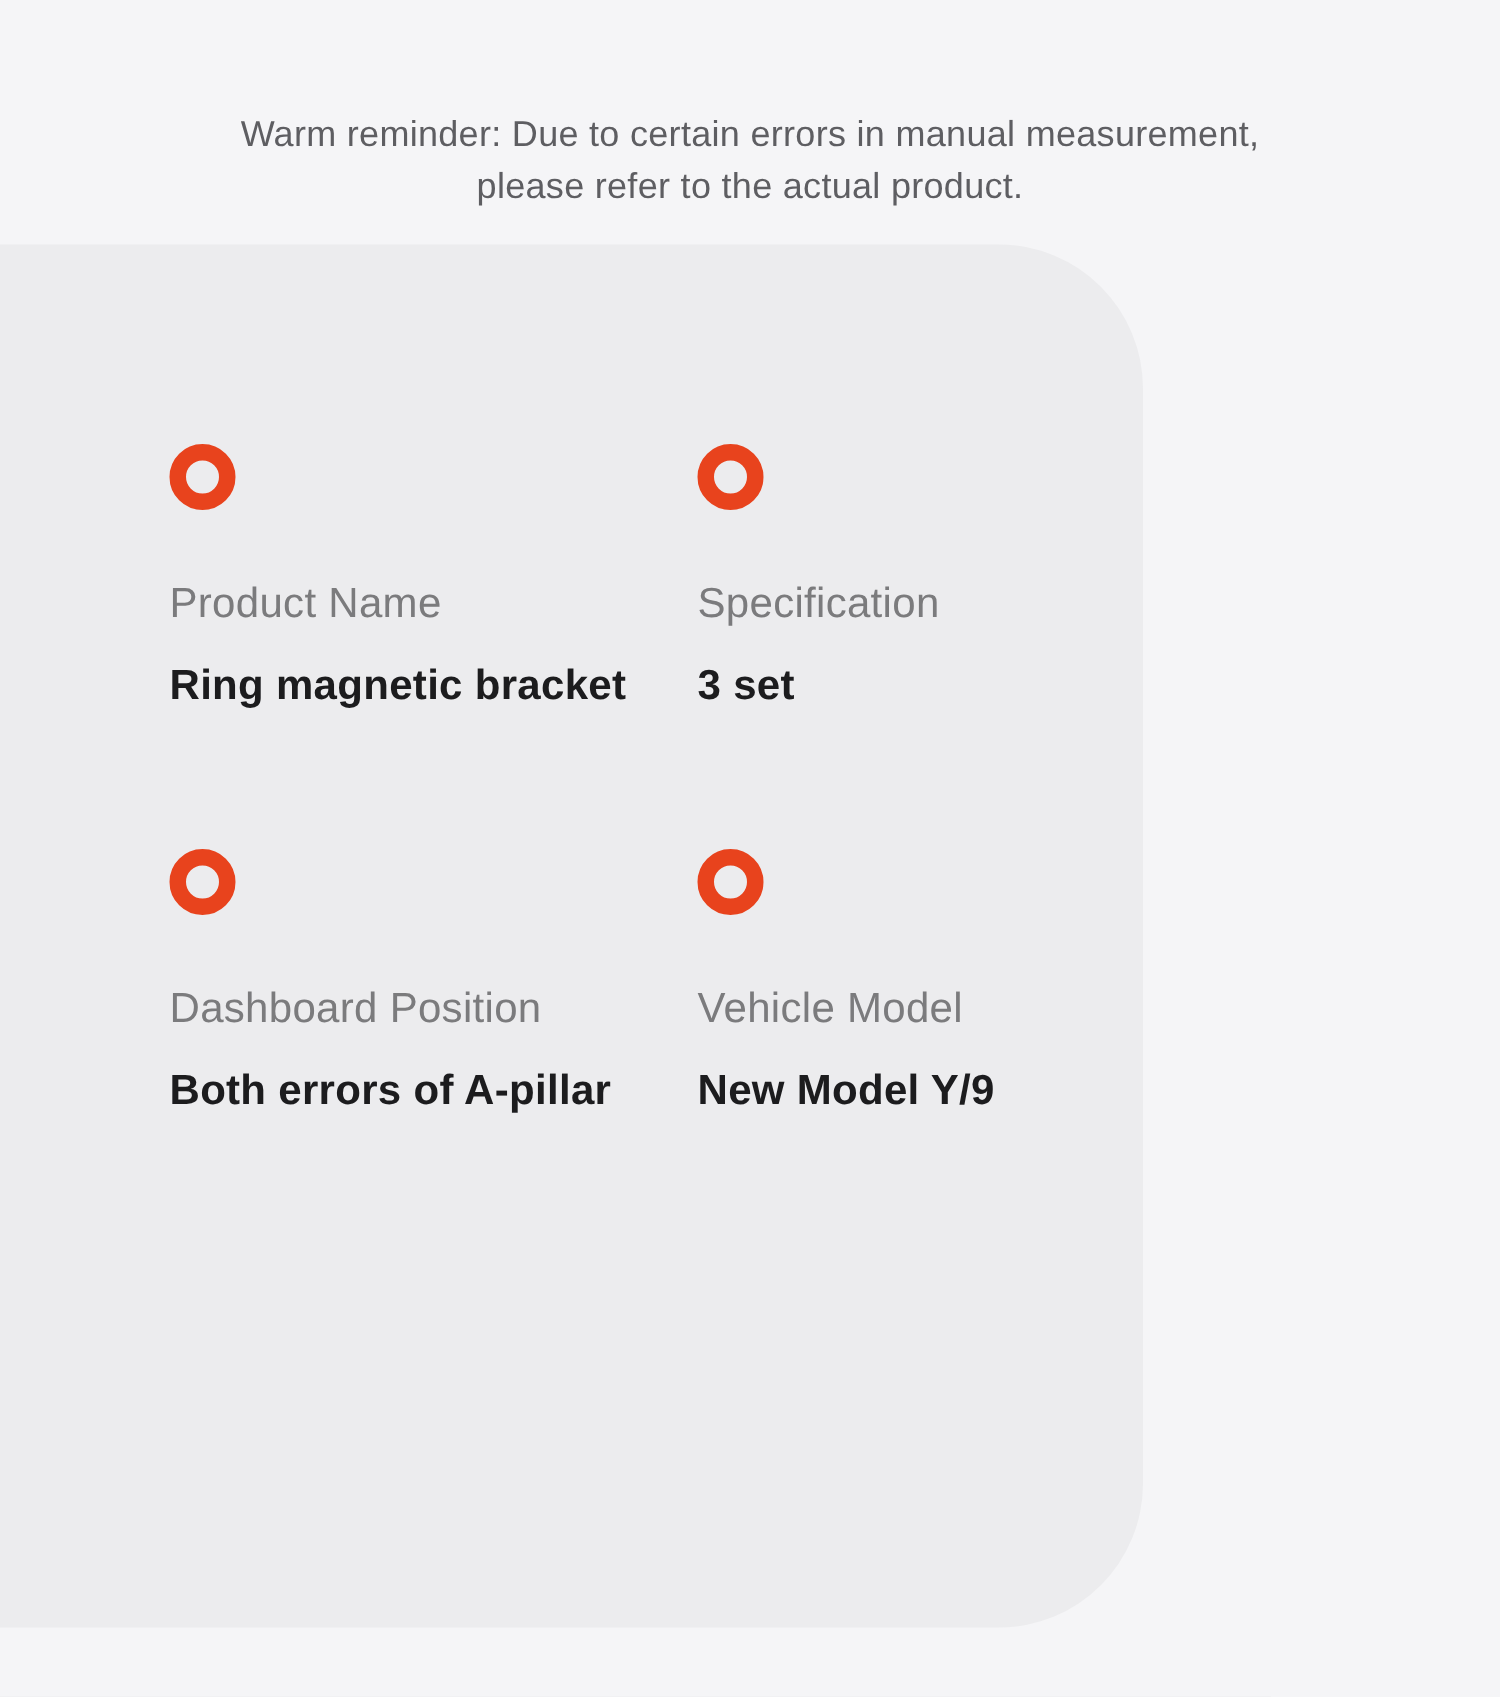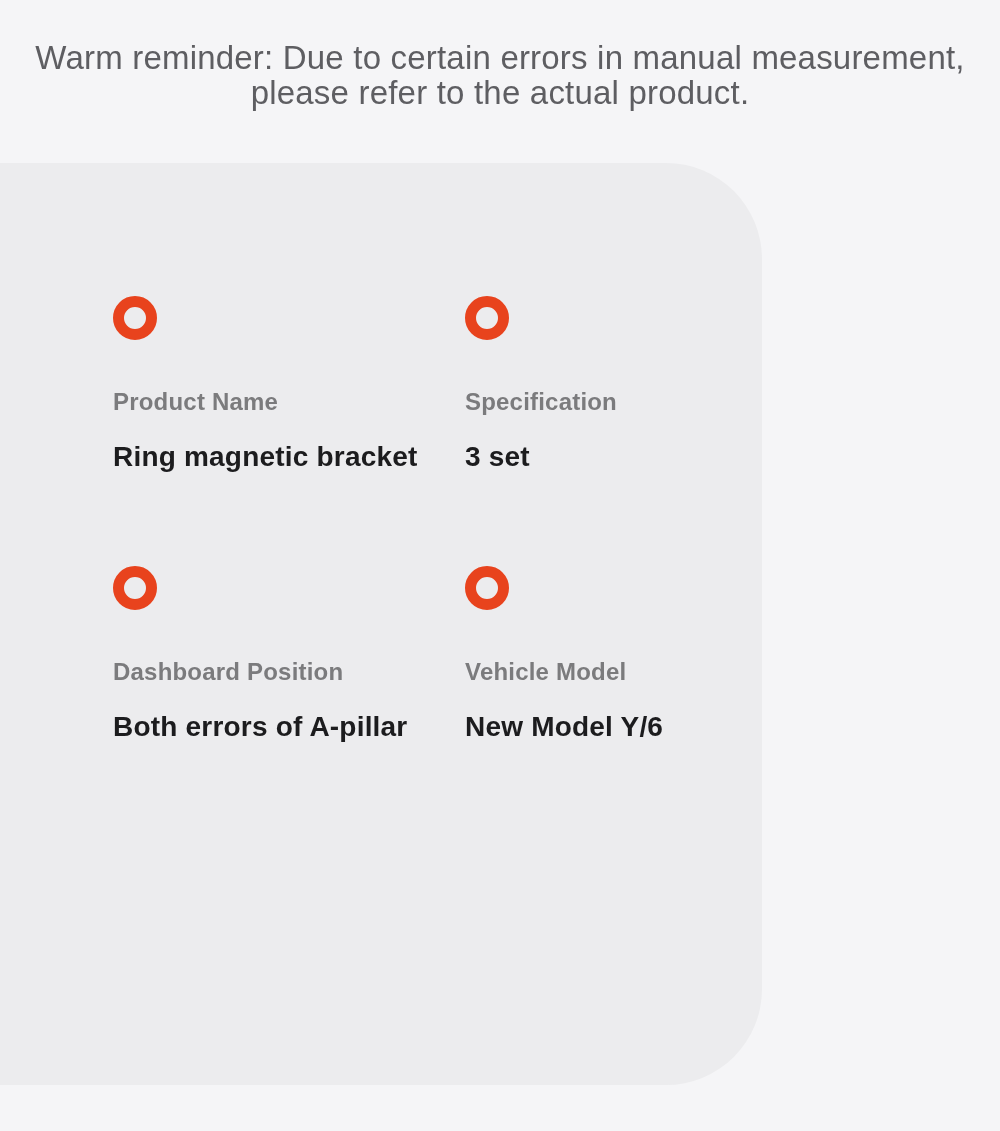--- a/index.html
+++ b/index.html
@@ -12,23 +12,23 @@
   }
   *{margin:0;padding:0;box-sizing:border-box;}
   html,body{width:1000px;height:1131px;}
   body{
     background:var(--page-bg);
     font-family:"Liberation Sans","DejaVu Sans",sans-serif;
     position:relative;
     overflow:hidden;
   }
   .reminder{
-    padding-top:40px;
+    padding-top:72px;
     text-align:center;
-    font-size:33px;
+    font-size:24px;
     line-height:35px;
     color:var(--reminder-gray);
     letter-spacing:.2px;
   }
   .reminder span{display:block;}
   .spec-card{
     position:absolute;
     left:0;
     top:163px;
     width:762px;
@@ -45,25 +45,24 @@
   }
   .spec-item{display:block;}
   .ring-icon{
     width:44px;
     height:44px;
     border:11px solid var(--accent);
     border-radius:50%;
     margin-bottom:47px;
   }
   .spec-label{
-    font-size:24px;
+    font-size:28px;
     line-height:30px;
     color:var(--label-gray);
     letter-spacing:.2px;
-    font-weight:bold;
   }
   .spec-value{
     margin-top:21px;
     font-size:28px;
     line-height:38px;
     font-weight:bold;
     color:var(--value-dark);
     letter-spacing:.2px;
   }
 </style>
@@ -94,17 +93,17 @@
 
     <div class="spec-item">
       <div class="ring-icon"></div>
       <div class="spec-label">Dashboard Position</div>
       <div class="spec-value">Both errors of A-pillar</div>
     </div>
 
     <div class="spec-item">
       <div class="ring-icon"></div>
       <div class="spec-label">Vehicle Model</div>
-      <div class="spec-value">New Model Y/6</div>
+      <div class="spec-value">New Model Y/9</div>
     </div>
 
   </div>
 </div>
 
 </body></html>

